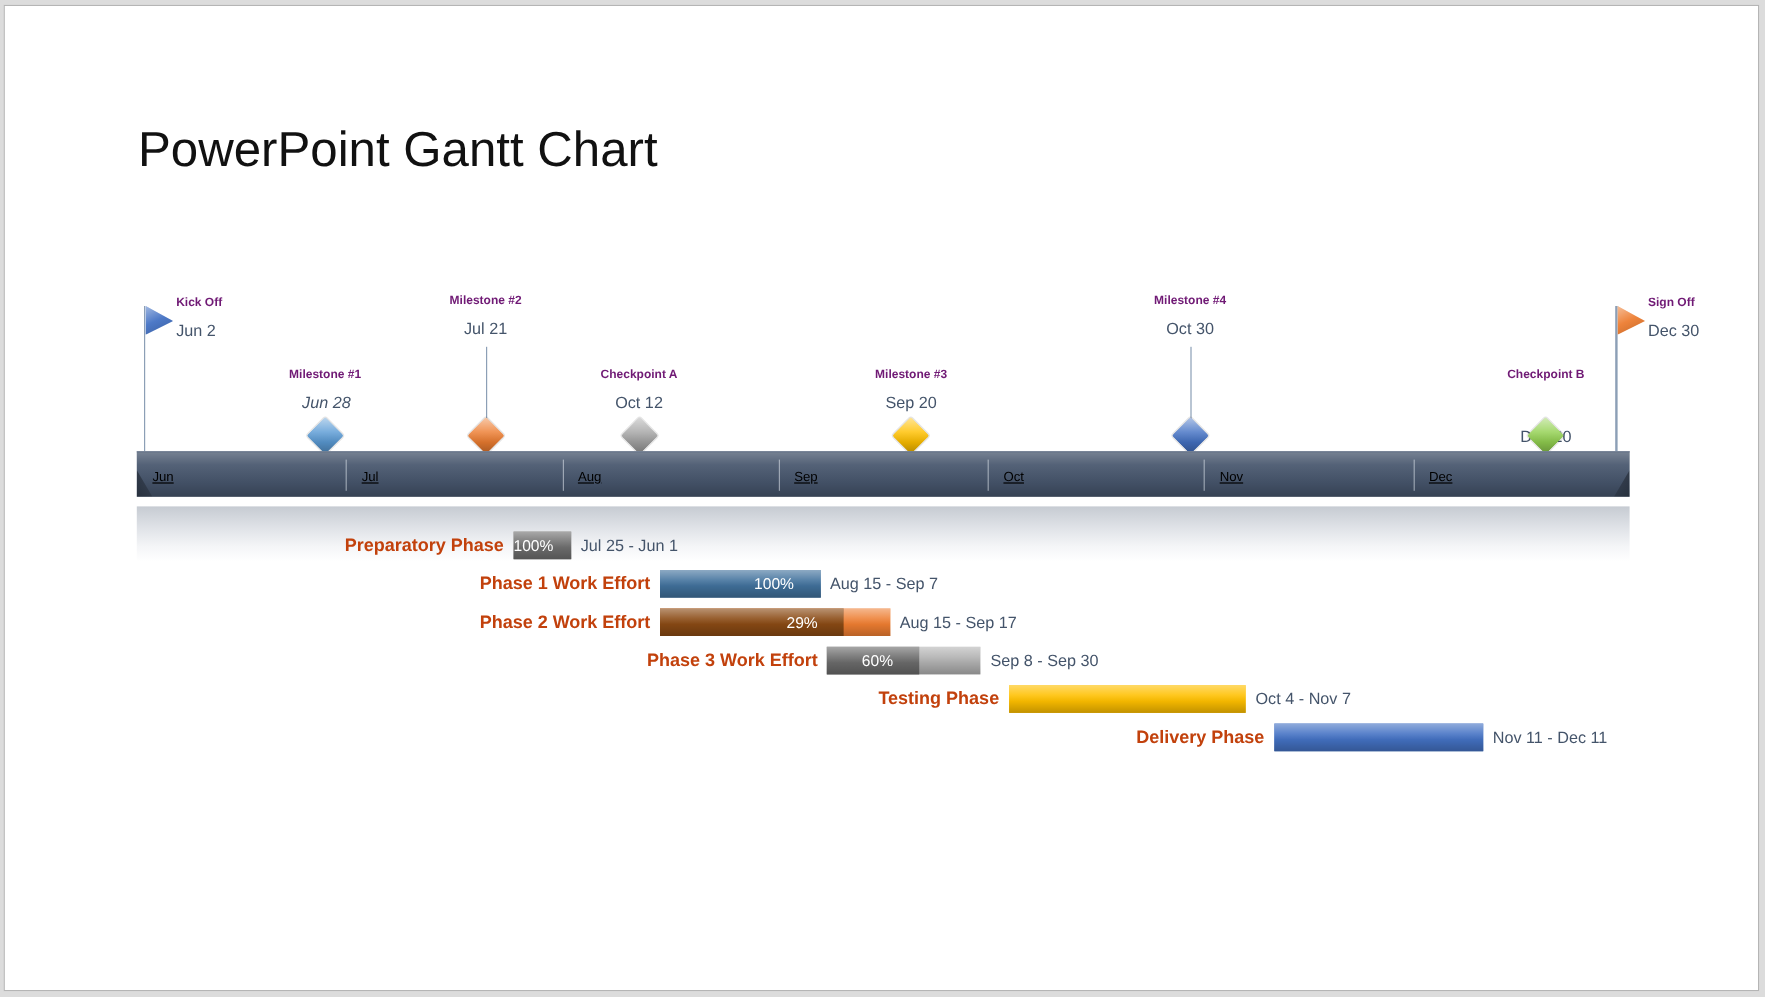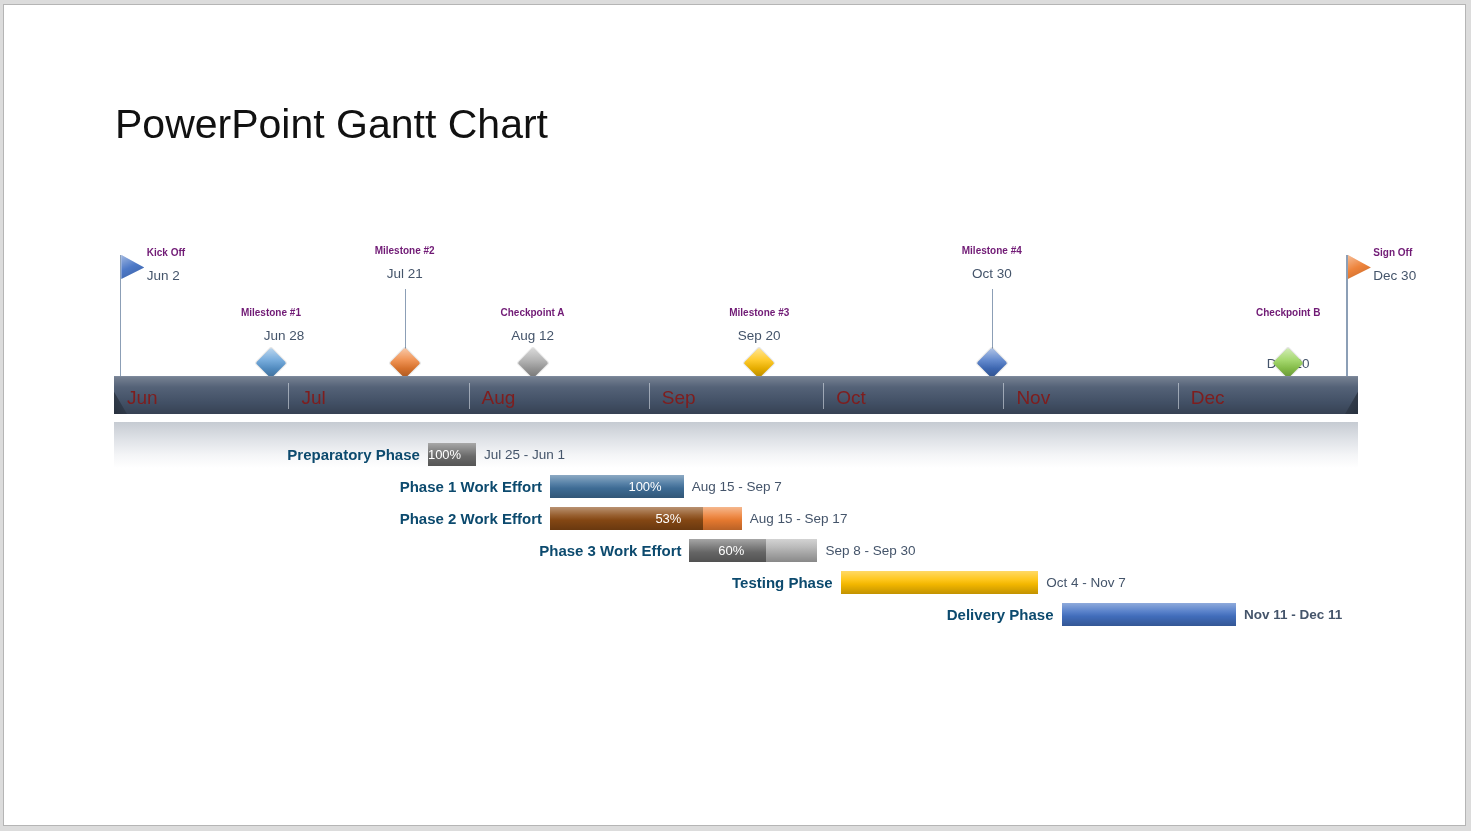--- a/index.html
+++ b/index.html
@@ -26,21 +26,21 @@
     background-color:#47566d;
     background-image:linear-gradient(180deg,rgba(255,255,255,.25) 0%,rgba(255,255,255,.07) 28%,rgba(0,0,0,.08) 70%,rgba(0,0,0,.24) 100%);
     border-top:1px solid #7d899c;box-sizing:border-box;
   }
   .tl-bevel{position:absolute;top:0;width:13px;height:100%;}
   .tl-bevel.left{left:0;background:linear-gradient(120deg,rgba(0,0,0,.45),rgba(0,0,0,.15));clip-path:polygon(0 100%,100% 100%,0 40%);}
   .tl-bevel.right{right:0;background:linear-gradient(240deg,rgba(0,0,0,.45),rgba(0,0,0,.15));clip-path:polygon(100% 100%,0 100%,100% 40%);}
   .tl-sep{position:absolute;top:6px;width:1px;height:26px;background:rgba(225,231,239,.55);}
   .tl-month{
     position:absolute;top:381px;height:32px;line-height:32px;
-    color:#7f1d1d;font-size:19px;white-space:nowrap;
+    color:#000000;font-size:11px;white-space:nowrap;text-decoration:underline;
   }
   .tl-reflection{
     position:absolute;left:113px;top:421px;width:1244px;height:46px;
     background:linear-gradient(180deg,#c6cbd2 0%,#dfe2e7 38%,#f4f5f7 72%,#ffffff 100%);
   }
 
   
   .ms-name{position:absolute;width:170px;text-align:center;font-size:10px;font-weight:bold;color:#701a75;white-space:nowrap;}
   .ms-date{position:absolute;width:170px;text-align:center;font-size:13.5px;color:#44546A;white-space:nowrap;}
   .ms-name.side,.ms-date.side{width:auto;text-align:left;}
@@ -50,21 +50,21 @@
     background-image:linear-gradient(135deg,rgba(255,255,255,.6) 0%,rgba(255,255,255,.18) 40%,rgba(0,0,0,.10) 68%,rgba(0,0,0,.30) 100%);
     box-shadow:0 0 0 1px rgba(0,0,0,.10);
   }
   .ms-flag{
     position:absolute;width:23px;height:26px;
     clip-path:polygon(0 0,100% 48%,0 92%);
     background-image:linear-gradient(155deg,rgba(255,255,255,.5) 0%,rgba(255,255,255,.05) 45%,rgba(0,0,0,.2) 100%);
   }
 
   
-  .task-label{position:absolute;width:280px;text-align:right;font-size:15px;font-weight:bold;color:#0c4a6e;line-height:23px;white-space:nowrap;}
+  .task-label{position:absolute;width:280px;text-align:right;font-size:15px;font-weight:bold;color:#c2410c;line-height:23px;white-space:nowrap;}
   .task-bar{
     position:absolute;height:23px;
     background-image:linear-gradient(180deg,rgba(255,255,255,.45) 0%,rgba(255,255,255,.14) 36%,rgba(0,0,0,.04) 58%,rgba(0,0,0,.22) 100%);
   }
   .task-fill{
     position:absolute;left:0;top:0;height:100%;
     background-image:linear-gradient(180deg,rgba(255,255,255,.40) 0%,rgba(255,255,255,.12) 36%,rgba(0,0,0,.05) 58%,rgba(0,0,0,.24) 100%);
     text-align:right;box-sizing:border-box;padding-right:22px;
     font-size:13px;color:#fff;line-height:23px;white-space:nowrap;
   }
@@ -76,28 +76,28 @@
 <div class="slide">
   <div class="layer">
     <div class="title">PowerPoint Gantt Chart</div>
 
     <div id="milestones">
         <div class="ms-stem" style="left: 118.813px; top: 254px; height: 121px;"></div>
         <div class="ms-flag" style="left: 120.313px; top: 254px; background-color: rgb(68, 114, 196);"></div>
         <div class="ms-name side" style="left: 145.813px; top: 246px;">Kick Off</div>
         <div class="ms-date side" style="left: 145.813px; top: 267px;">Jun 2</div>
         <div class="ms-name" style="left: 184.953px; top: 306px;">Milestone #1</div>
-        <div class="ms-date" style="left: 198px; top: 327px;">Jun 28</div>
+        <div class="ms-date" style="left: 186px; top: 327px; font-style: italic;">Jun 28</div>
         <div class="ms-diamond" style="left: 258.953px; top: 351px; background-color: rgb(91, 155, 213);"></div>
         <div class="ms-name" style="left: 318.654px; top: 244px;">Milestone #2</div>
         <div class="ms-date" style="left: 318.654px; top: 265px;">Jul 21</div>
         <div class="ms-stem" style="left: 403.654px; top: 288px; height: 64px;"></div>
         <div class="ms-diamond" style="left: 392.654px; top: 351px; background-color: rgb(237, 125, 49);"></div>
         <div class="ms-name" style="left: 446.542px; top: 306px;">Checkpoint A</div>
-        <div class="ms-date" style="left: 446.542px; top: 327px;">Aug 12</div>
+        <div class="ms-date" style="left: 446.542px; top: 327px;">Oct 12</div>
         <div class="ms-diamond" style="left: 520.542px; top: 351px; background-color: rgb(165, 165, 165);"></div>
         <div class="ms-name" style="left: 673.252px; top: 306px;">Milestone #3</div>
         <div class="ms-date" style="left: 673.252px; top: 327px;">Sep 20</div>
         <div class="ms-diamond" style="left: 747.252px; top: 351px; background-color: rgb(255, 192, 0);"></div>
         <div class="ms-name" style="left: 905.776px; top: 244px;">Milestone #4</div>
         <div class="ms-date" style="left: 905.776px; top: 265px;">Oct 30</div>
         <div class="ms-stem" style="left: 990.776px; top: 288px; height: 64px;"></div>
         <div class="ms-diamond" style="left: 979.776px; top: 351px; background-color: rgb(68, 114, 196);"></div>
         <div class="ms-name" style="left: 1202.24px; top: 306px;">Checkpoint B</div>
         <div class="ms-date" style="left: 1202.24px; top: 327px; margin-top: 28px;">Dec 20</div>
@@ -135,33 +135,33 @@
           <div class="task-fill" style="width: 100%; background-color: rgb(111, 111, 111);">100%</div>
         </div>
         <div class="task-range" style="left: 482.907px; top: 442px;">Jul 25 - Jun 1</div>
         <div class="task-label" style="left: 260.981px; top: 474px;">Phase 1 Work Effort</div>
         <div class="task-bar" style="left: 548.981px; top: 474px; width: 133.701px; background-color: rgb(127, 168, 204);">
           <div class="task-fill" style="width: 100%; background-color: rgb(65, 113, 156);">100%</div>
         </div>
         <div class="task-range" style="left: 690.682px; top: 474px;">Aug 15 - Sep 7</div>
         <div class="task-label" style="left: 260.981px; top: 506px; text-align: right;">Phase 2 Work Effort</div>
         <div class="task-bar" style="left: 548.981px; top: 506px; width: 191.832px; background-color: rgb(237, 125, 49);">
-          <div class="task-fill" style="width: 80%; background-color: rgb(138, 74, 20);">53%</div>
+          <div class="task-fill" style="width: 80%; background-color: rgb(138, 74, 20);">29%</div>
         </div>
         <div class="task-range" style="left: 748.813px; top: 506px;">Aug 15 - Sep 17</div>
         <div class="task-label" style="left: 400.495px; top: 538px;">Phase 3 Work Effort</div>
         <div class="task-bar" style="left: 688.495px; top: 538px; width: 127.888px; background-color: rgb(175, 175, 175);">
           <div class="task-fill" style="width: 60%; background-color: rgb(107, 107, 107);">60%</div>
         </div>
         <div class="task-range" style="left: 824.383px; top: 538px;">Sep 8 - Sep 30</div>
         <div class="task-label" style="left: 551.636px; top: 570px;">Testing Phase</div>
         <div class="task-bar" style="left: 839.636px; top: 570px; width: 197.645px; background-color: rgb(255, 192, 0);">
           <div class="task-fill" style="width: 100%; background-color: rgb(255, 192, 0);"></div>
         </div>
         <div class="task-range" style="left: 1045.28px; top: 570px;">Oct 4 - Nov 7</div>
         <div class="task-label" style="left: 772.533px; top: 602px;">Delivery Phase</div>
         <div class="task-bar" style="left: 1060.53px; top: 602px; width: 174.393px; background-color: rgb(68, 114, 196);">
           <div class="task-fill" style="width: 100%; background-color: rgb(68, 114, 196);"></div>
         </div>
-        <div class="task-range" style="left: 1242.93px; top: 602px; font-weight: bold;">Nov 11 - Dec 11</div>
+        <div class="task-range" style="left: 1242.93px; top: 602px;">Nov 11 - Dec 11</div>
       </div>
   </div>
 </div>
 
 </body></html>

